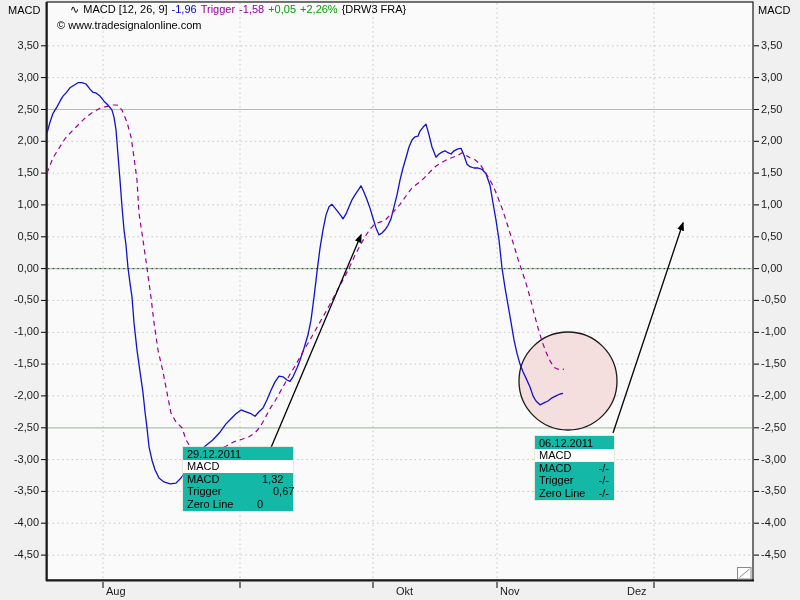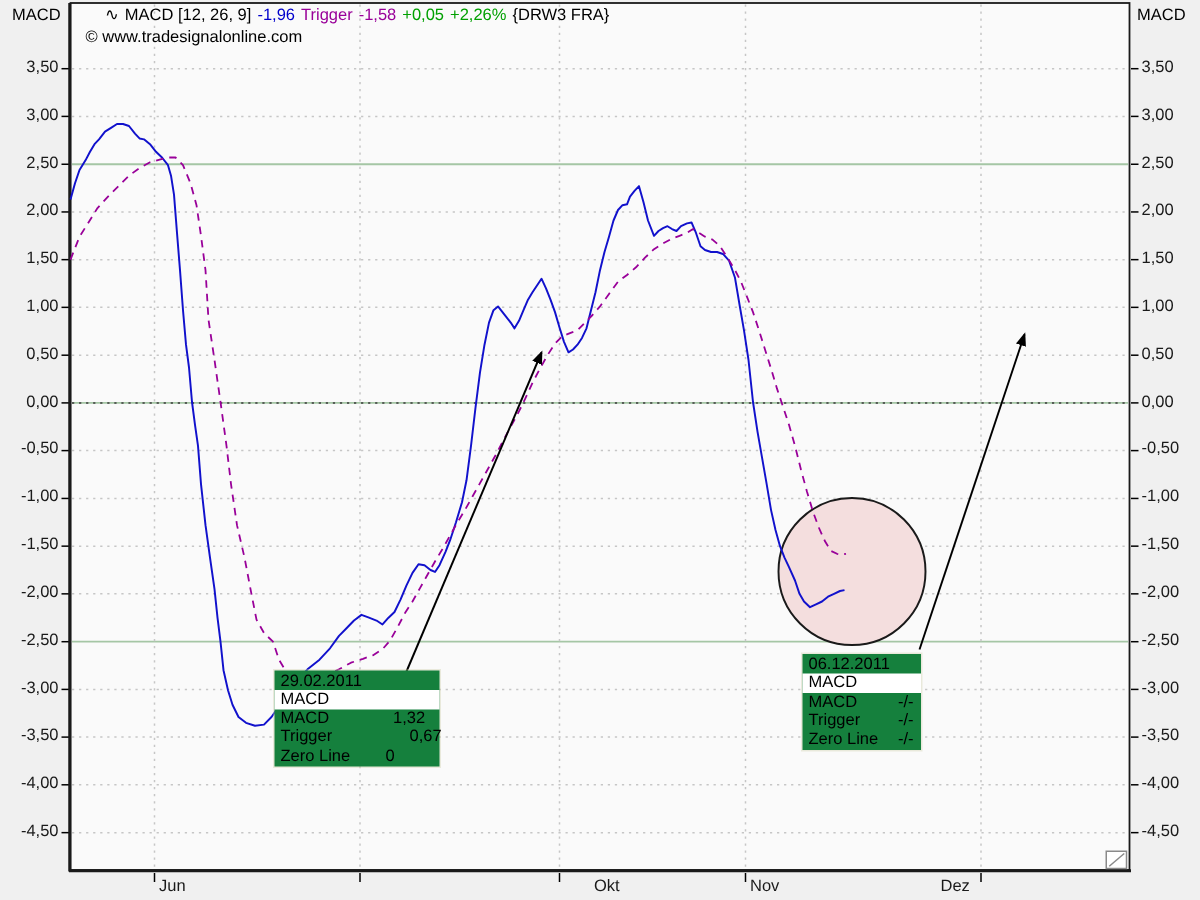--- a/index.html
+++ b/index.html
@@ -26,21 +26,21 @@
     position:absolute;top:585px;font-size:11px;color:#1a1a1a;white-space:nowrap;
   }
   #indicator-header{
     position:absolute;left:70px;top:3px;font-size:11px;white-space:nowrap;
   }
   #indicator-header .seg{margin-right:4px;}
   #copyright-line{
     position:absolute;left:57px;top:19px;font-size:11px;color:#000;white-space:nowrap;
   }
   .tooltip-box{
-    position:absolute;background:#15803d;font-size:11px;color:#000;
+    position:absolute;background:#14b8a6;font-size:11px;color:#000;
     padding:1px 0 1px 0;box-shadow:0 0 0 1px rgba(200,200,160,0.35);
   }
   .tt-row{position:relative;height:12.4px;line-height:12.4px;padding-left:4px;white-space:nowrap;}
   .tt-row.series-row{background:#FFFFFF;}
   .tt-val-left{position:absolute;top:0;}
   .tt-val-right{position:absolute;top:0;right:5px;}
 </style>
 </head>
 <body>
 
@@ -165,29 +165,29 @@
       <div class="ytick-label ytick-right" style="top: 325.3px;">-1,00</div>
       <div class="ytick-label ytick-right" style="top: 357.1px;">-1,50</div>
       <div class="ytick-label ytick-right" style="top: 388.9px;">-2,00</div>
       <div class="ytick-label ytick-right" style="top: 420.8px;">-2,50</div>
       <div class="ytick-label ytick-right" style="top: 452.6px;">-3,00</div>
       <div class="ytick-label ytick-right" style="top: 484.4px;">-3,50</div>
       <div class="ytick-label ytick-right" style="top: 516.2px;">-4,00</div>
       <div class="ytick-label ytick-right" style="top: 548.1px;">-4,50</div>
     </div>
   <div id="month-labels">
-      <div class="month-label" style="left: 106px;">Jun</div>
+      <div class="month-label" style="left: 106px;">Aug</div>
       <div class="month-label" style="left: 243px; margin-top: 20px;">Sep</div>
       <div class="month-label" style="left: 396px;">Okt</div>
       <div class="month-label" style="left: 500px;">Nov</div>
       <div class="month-label" style="left: 627px;">Dez</div>
     </div>
   <div id="tooltip-layer">
       <div class="tooltip-box" style="left: 183px; top: 447px; width: 110px;">
-        <div class="tt-row">29.02.2011</div>
+        <div class="tt-row">29.12.2011</div>
         <div class="tt-row series-row">MACD</div>
         <div class="tt-row"><span>MACD</span><span class="tt-val-left" style="left: 79px;">1,32</span></div>
         <div class="tt-row"><span>Trigger</span><span class="tt-val-left" style="left: 90px;">0,67</span></div>
         <div class="tt-row"><span>Zero Line</span><span class="tt-val-left" style="left: 74px;">0</span></div>
       </div>
       <div class="tooltip-box" style="left: 535px; top: 436px; width: 79px;">
         <div class="tt-row">06.12.2011</div>
         <div class="tt-row series-row">MACD</div>
         <div class="tt-row"><span>MACD</span><span class="tt-val-right">-/-</span></div>
         <div class="tt-row"><span>Trigger</span><span class="tt-val-right">-/-</span></div>

